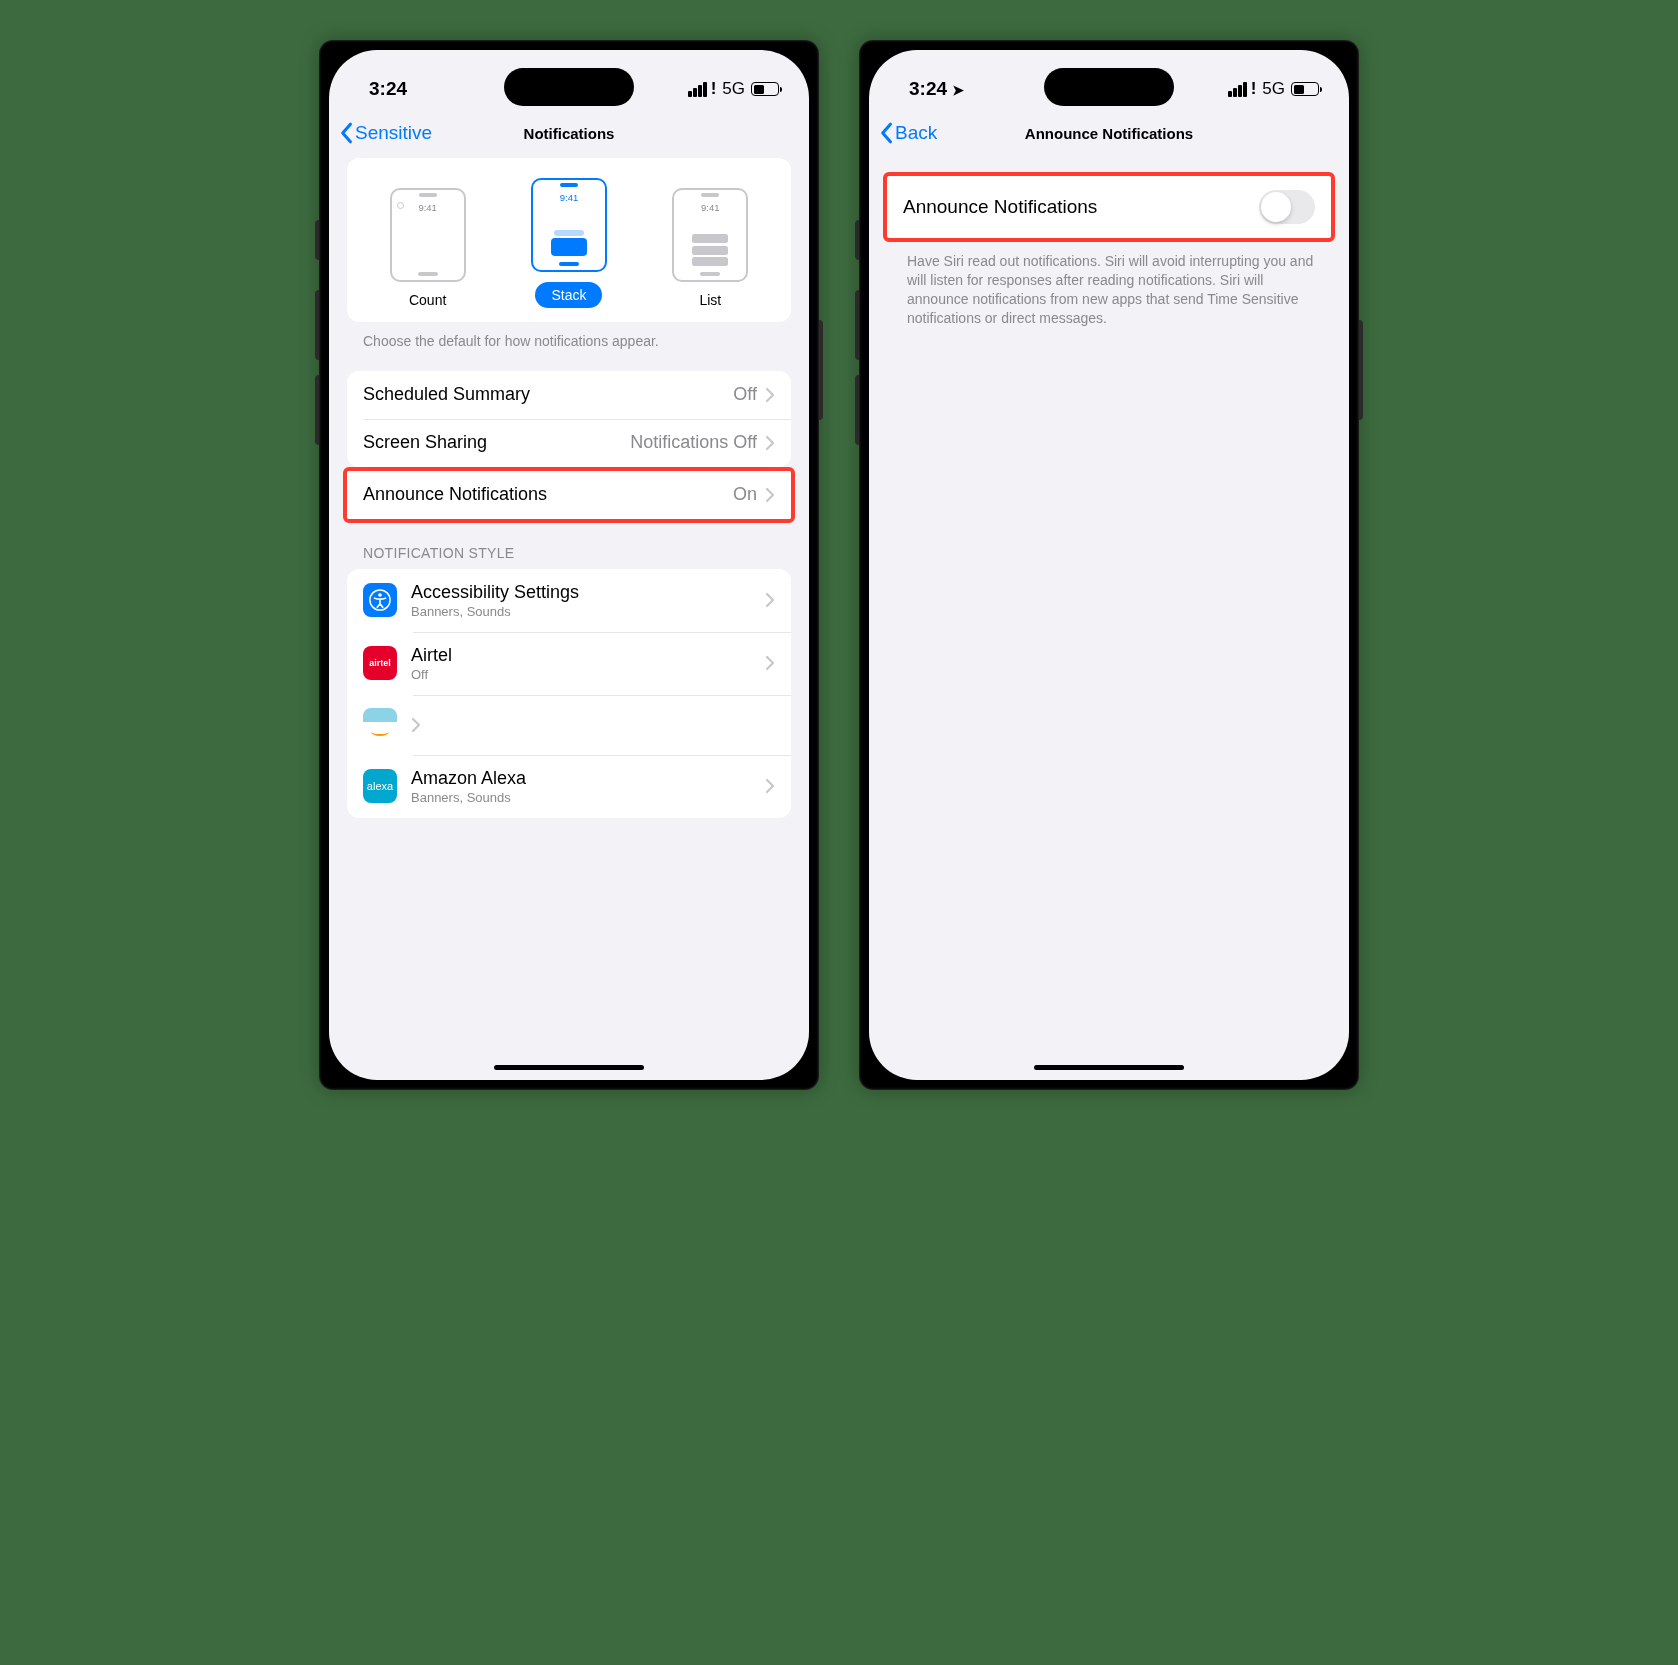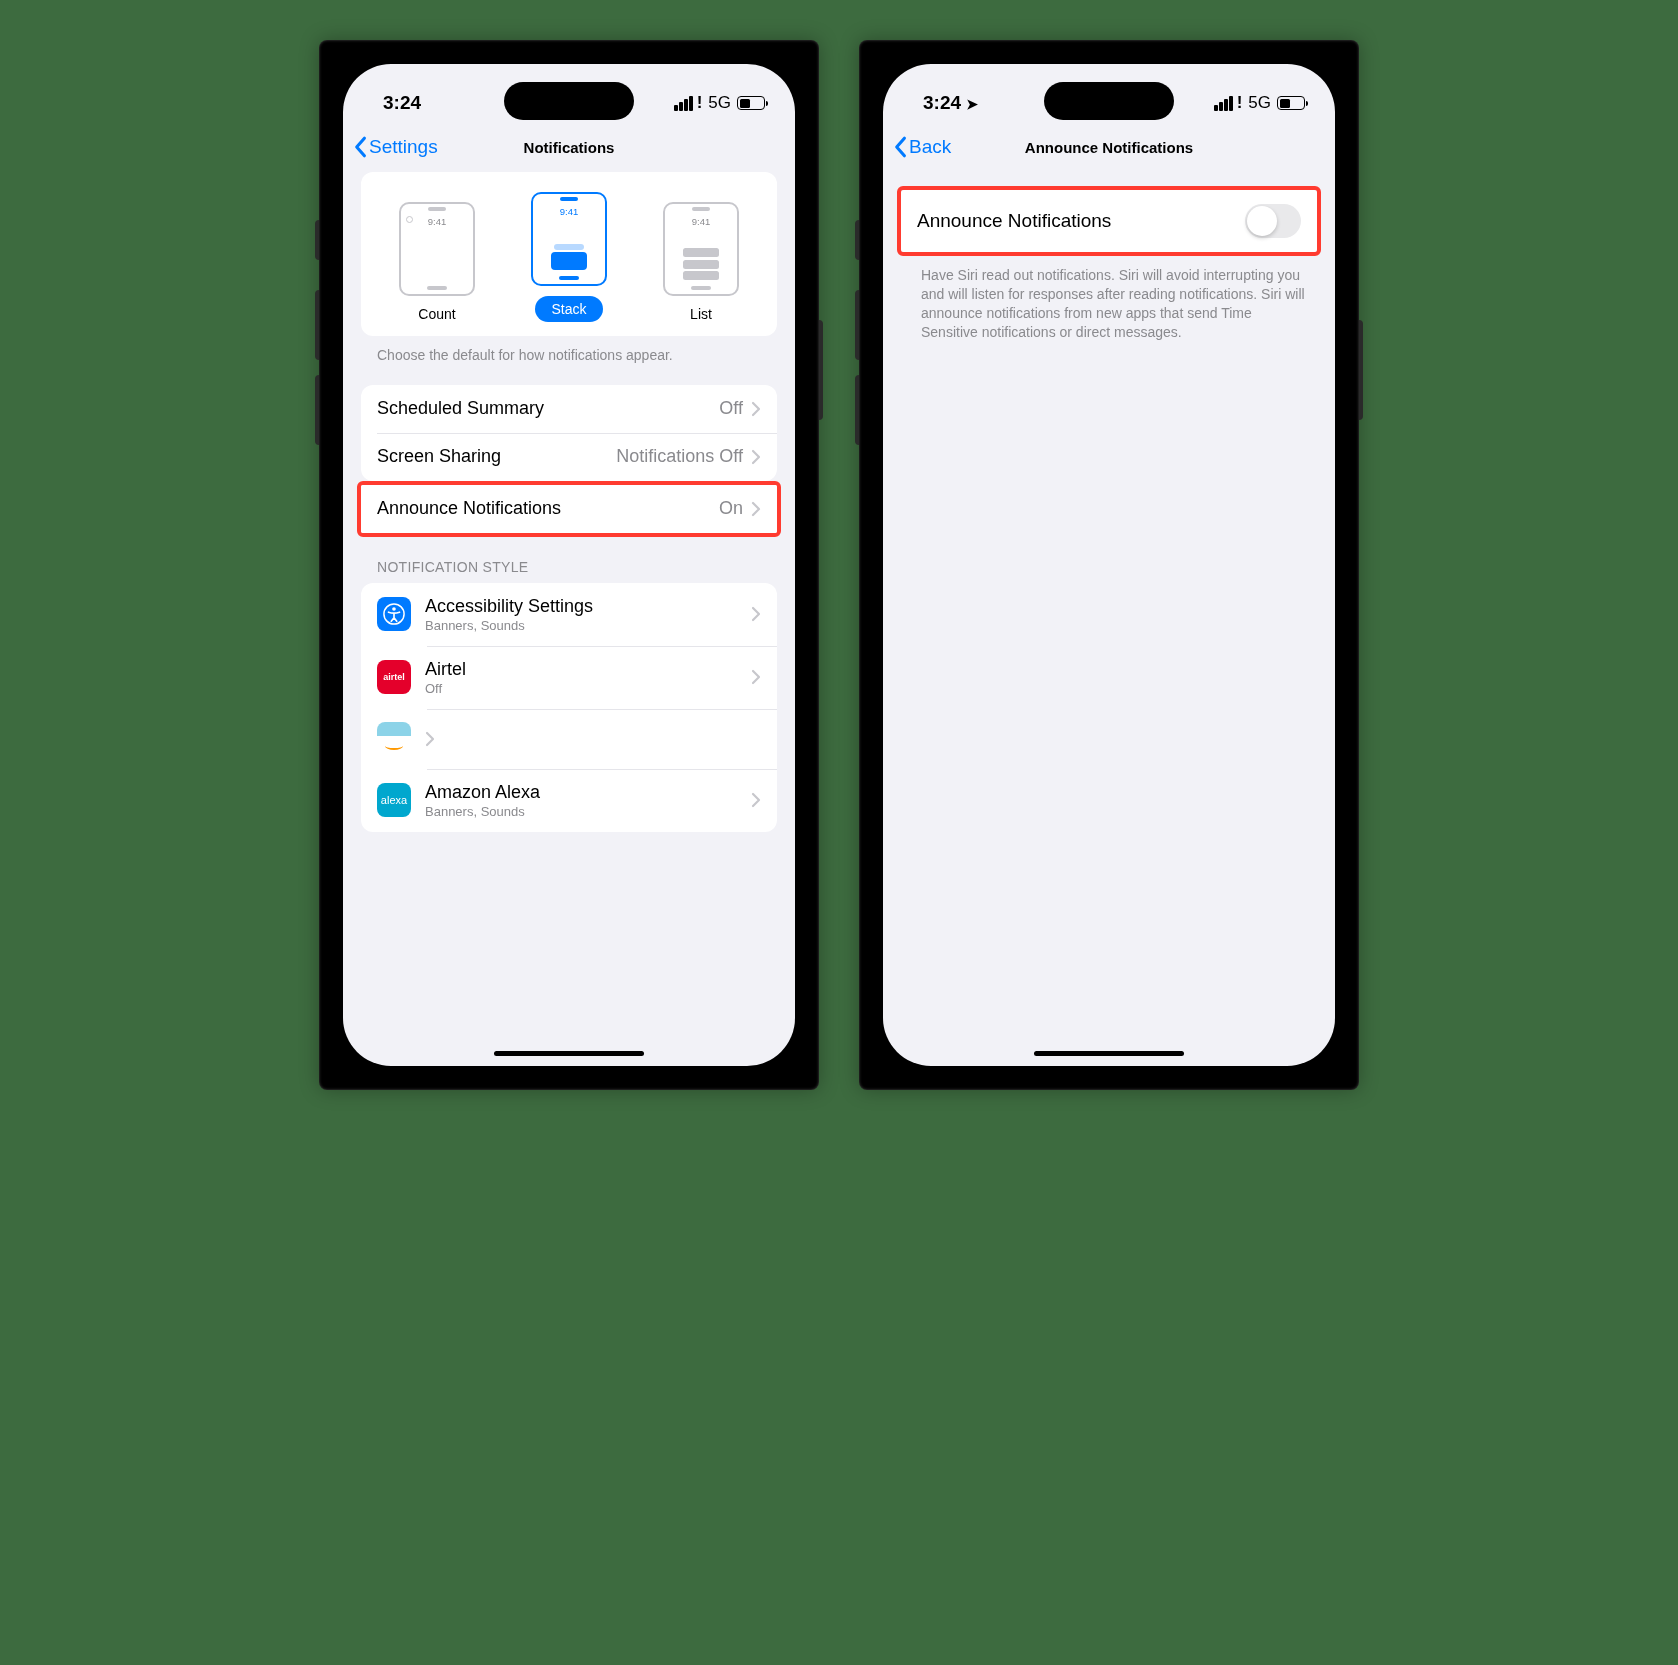--- a/index.html
+++ b/index.html
@@ -9,22 +9,22 @@
     padding: 40px 20px;
     display: flex;
     gap: 40px;
     justify-content: center;
     align-items: flex-start;
   }
   .phone {
     width: 500px;
     height: 1050px;
     background: #000;
-    border-radius: 8px;
-    padding: 24px;
+    border-radius: 14px;
+    padding: 10px;
     box-shadow: 0 0 20px rgba(0,0,0,0.3), inset 0 0 3px rgba(255,255,255,0.3);
     position: relative;
   }
   .phone-side-l1 { position: absolute; left: -4px; top: 180px; width: 4px; height: 40px; background: #2a2a2a; border-radius: 4px 0 0 4px; }
   .phone-side-l2 { position: absolute; left: -4px; top: 250px; width: 4px; height: 70px; background: #2a2a2a; border-radius: 4px 0 0 4px; }
   .phone-side-l3 { position: absolute; left: -4px; top: 335px; width: 4px; height: 70px; background: #2a2a2a; border-radius: 4px 0 0 4px; }
   .phone-side-r { position: absolute; right: -4px; top: 280px; width: 4px; height: 100px; background: #2a2a2a; border-radius: 0 4px 4px 0; }
   .screen {
     width: 100%;
     height: 100%;
@@ -146,21 +146,21 @@
               <span class="battery-fill"></span>
             </span>
           </span>
       </span>
     </div>
     <div class="nav-bar">
       <div class="back-btn">
         <svg class="chevron-left" viewBox="0 0 12 20">
             <path d="M10 2 L3 10 L10 18" stroke="#007aff" stroke-width="2.8" fill="none" stroke-linecap="round" stroke-linejoin="round"></path>
           </svg>
-        <span>Settings</span>
+        <span>Sensitive</span>
       </div>
       <div class="nav-title">Notifications</div>
     </div>
 
     <div class="content">
       <div class="card display-card">
         <div class="display-opt">
           <div class="mini-phone">
             <div class="mini-notch"></div>
             <div class="mini-time">9:41</div>

